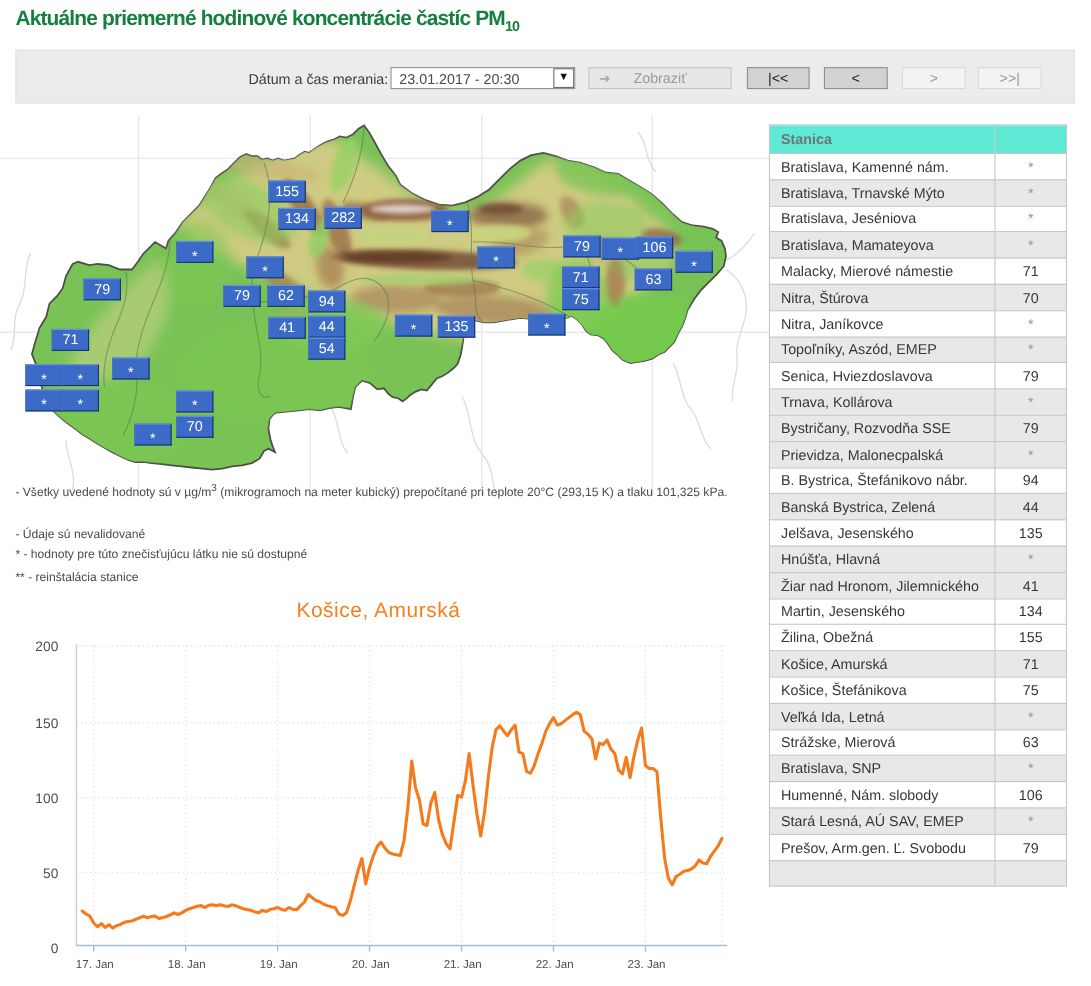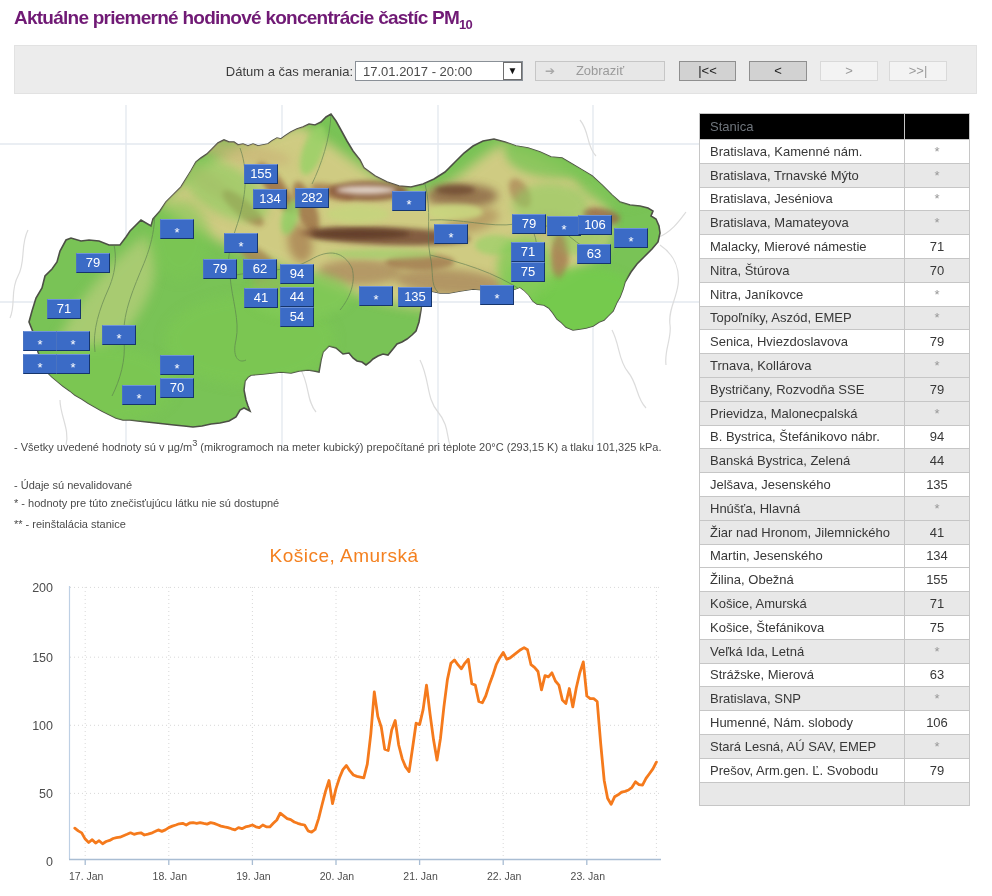--- a/index.html
+++ b/index.html
@@ -1,48 +1,48 @@
 <!DOCTYPE html>
 <html lang="sk"><head><meta charset="utf-8"><title>PM10</title>
 <style>
 *{margin:0;padding:0;box-sizing:border-box}
 html,body{width:992px;height:896px;background:#fff;font-family:"Liberation Sans",sans-serif;overflow:hidden}
 #page{position:relative;width:992px;height:896px}
 .abs{position:absolute}
-#title{left:14px;top:7px;font-size:19px;font-weight:bold;color:#701a75;letter-spacing:-0.75px}
+#title{left:14px;top:7px;font-size:19px;font-weight:bold;color:#15803d;letter-spacing:-0.75px}
 #title sub{font-size:13px}
 #toolbar{left:14px;top:45px;width:963px;height:49px;background:#ececec;border:1px solid #e2e2e2}
 #lbl{left:193px;top:64px;width:160px;text-align:right;font-size:13px;color:#3c3c3c}
 #sel{left:355px;top:61px;width:168px;height:20px;background:#fff;border:1px solid #8a9097}
 #sel .txt{position:absolute;left:7px;top:2px;font-size:13px;color:#4a4a4a}
 #sel .btn{position:absolute;right:0px;top:0px;width:19px;height:18px;background:#fff;border:1px solid #6e6e6e;text-align:center;line-height:16px;font-size:10px;color:#111}
 .gbtn{position:absolute;font-size:13px;text-align:center}
 #bzob{left:535px;top:61px;width:130px;height:20px;background:#e7e7e7;border:1px solid #c6c6c6;color:#9a9a9a;line-height:18px}
 #bzob span{position:absolute;left:9px;top:0;color:#a8a8a8;font-size:12px}
 .nav{top:61px;width:57px;height:20px;line-height:18px}
 .nav.on{background:#d2d2d2;border:1px solid #8f8f8f;color:#222}
 .nav.off{background:#f3f3f3;border:1px solid #d9d9d9;color:#9a9a9a}
 .mk{position:absolute;width:34px;height:20px;background:#3b6bc6;border:1px solid #16356b;border-top-color:#6d92d9;border-left-color:#4a73c0;color:#fff;font-size:13px;text-align:center;line-height:18px}
 #tbl{left:699px;top:113px;width:271px;border-collapse:collapse;font-size:13px;color:#373737;background:#fff}
 #tbl td,#tbl th{border:1px solid #c6c6c6;padding:0 0 0 10px;height:23.8px;text-align:left;font-weight:normal}
-#tbl th{background:#000000;color:#6f757c;font-weight:normal;height:26px;font-size:13px}
+#tbl th{background:#5eead4;color:#6f757c;font-weight:bold;height:26px;font-size:13px}
 #tbl td:last-child,#tbl th:last-child{width:65px;text-align:center;padding:0}
 #tbl tr.alt td{background:#e8e8e8}
 #tbl td.ast{color:#979797}
 #notes{left:14px;top:434px;font-size:11px;color:#4a4a4a;line-height:18px}
 #notes .l1{margin-bottom:20px}#notes .l2{margin-bottom:0}#notes .l3{margin-top:3px}
 #ctitle{left:94px;top:545px;width:500px;text-align:center;font-size:19px;color:#f4801f;letter-spacing:0.5px}
 </style></head>
 <body>
 <div id="page">
 <div id="title" class="abs">Aktuálne priemerné hodinové koncentrácie častíc PM<sub>10</sub></div>
 <div id="toolbar" class="abs"></div>
 <div id="lbl" class="abs">Dátum a čas merania:</div>
 <div id="sel" class="abs">
-      <span class="txt">17.01.2017 - 20:00</span>
+      <span class="txt">23.01.2017 - 20:30</span>
       <span class="btn">▼</span>
     </div>
 <div id="bzob" class="abs gbtn"><span>➔</span>Zobraziť</div>
 <div class="abs gbtn nav on" style="left:679px">|&lt;&lt;</div>
 <div class="abs gbtn nav on" style="left:749px;width:58px">&lt;</div>
 <div class="abs gbtn nav off" style="left:820px;width:58px">&gt;</div>
 <div class="abs gbtn nav off" style="left:889px;width:58px">&gt;&gt;|</div>
 <div class="abs" style="left:0;top:105px"><svg width="700" height="345" viewBox="0 105 700 345">
 <defs>
 <clipPath id="cc">

